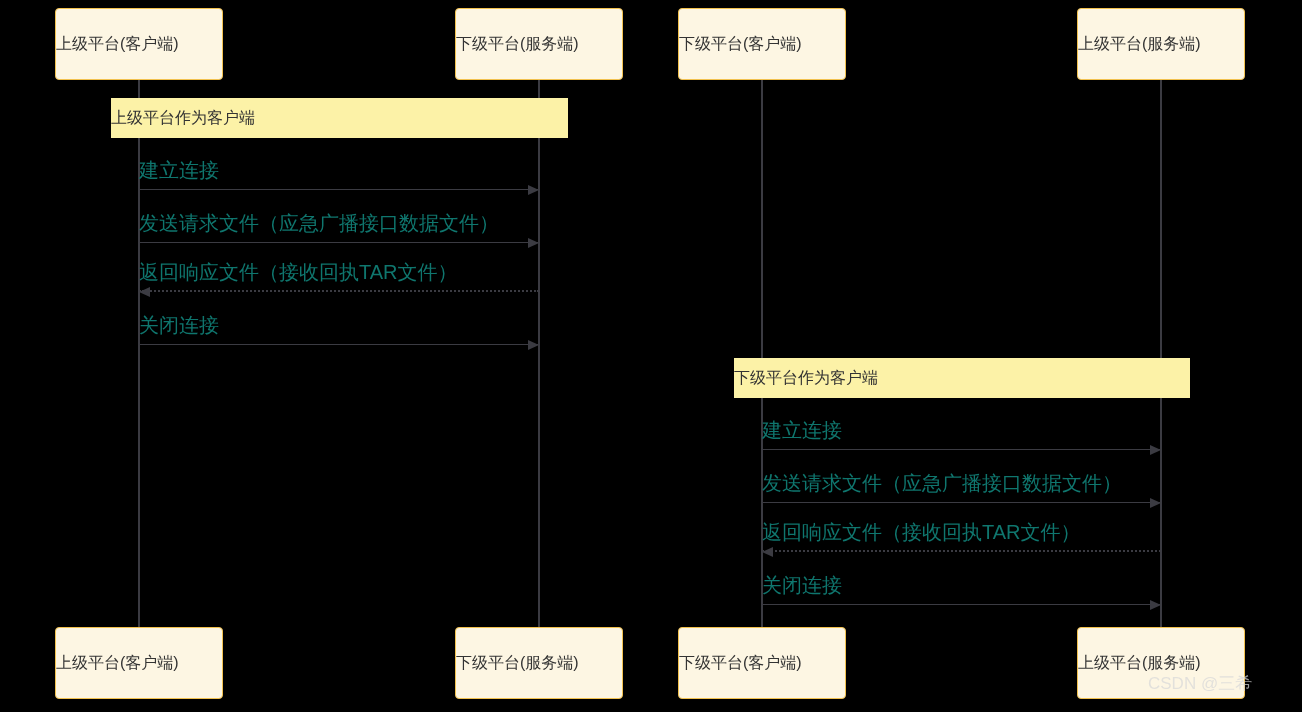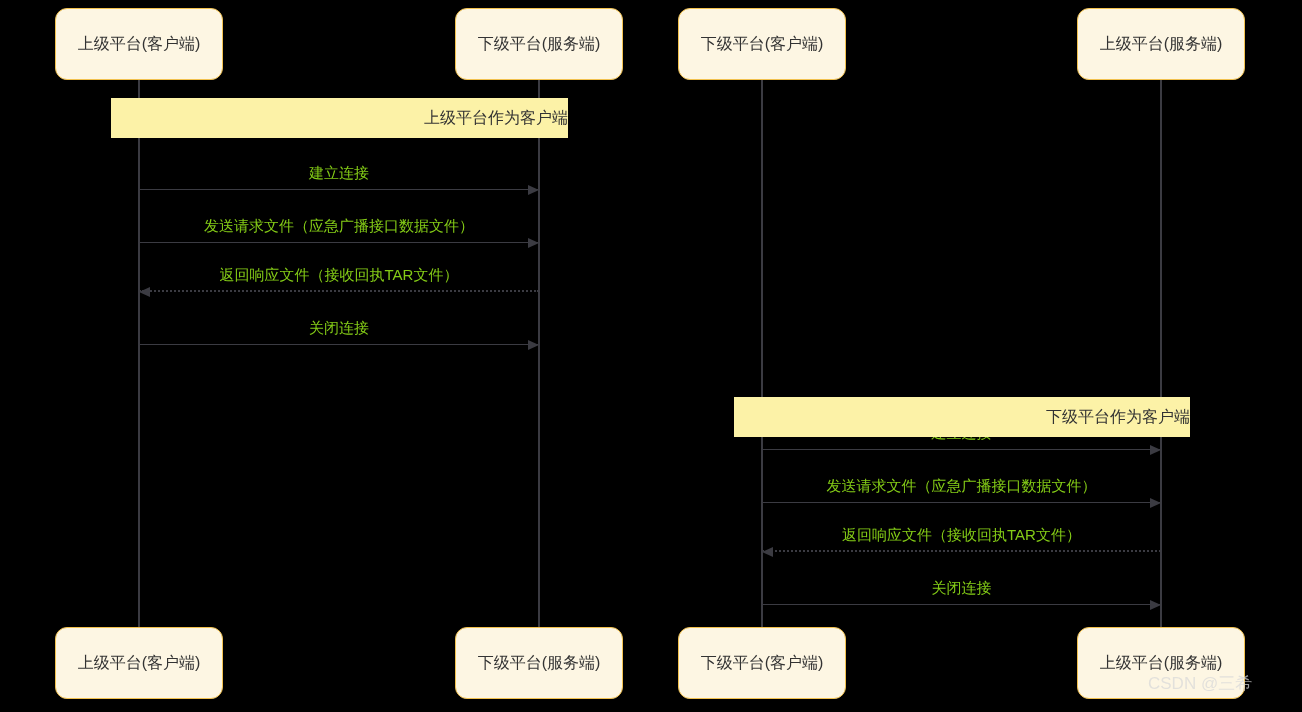--- a/index.html
+++ b/index.html
@@ -20,63 +20,62 @@
     top: 0;
     width: 1302px;
     height: 712px;
   }
   
   .participant {
     position: absolute;
     box-sizing: border-box;
     background: #FDF6E3;
     border: 1.5px solid #F2C14E;
-    border-radius: 12px;
+    border-radius: 4px;
     display: flex;
     align-items: center;
-    justify-content: center;
+    justify-content: flex-start;
     color: #333333;
     font-size: 16px;
     line-height: 1.2;
     white-space: nowrap;
     z-index: 6;
   }
   
   .lifeline {
     position: absolute;
     width: 2px;
     background: #3b3b42;
     z-index: 1;
   }
   
   .note-banner {
     position: absolute;
     box-sizing: border-box;
     background: #FCF2A7;
     display: flex;
     align-items: center;
-    justify-content: flex-end;
+    justify-content: flex-start;
     color: #333333;
     font-size: 16px;
     white-space: nowrap;
     z-index: 4;
   }
   
   .message {
     position: absolute;
     z-index: 3;
   }
   .message .msg-label {
     position: absolute;
     left: 0;
     width: 100%;
     bottom: 9px;
-    text-align: center;
-    color: #84cc16;
-    font-size: 15px;
+    color: #0f766e;
+    font-size: 20px;
     white-space: nowrap;
     line-height: 1.1;
   }
   .message .msg-line {
     position: absolute;
     left: 0;
     bottom: 0;
     height: 0;
     width: 100%;
     border-top: 1.5px solid #3b3b42;
@@ -149,21 +148,21 @@
       <span>上级平台(客户端)</span>
     </div>
     <div class="participant" style="left: 455px; top: 8px; width: 168px; height: 72px;">
       <span>下级平台(服务端)</span>
     </div>
     <div class="participant" style="left: 455px; top: 627px; width: 168px; height: 72px;">
       <span>下级平台(服务端)</span>
     </div>
     <div class="lifeline" style="left: 761px; top: 80px; height: 547px;"></div>
     <div class="lifeline" style="left: 1160px; top: 80px; height: 547px;"></div>
-    <div class="note-banner" style="left: 734px; top: 358px; width: 456px; height: 40px; margin-top: 39px;">
+    <div class="note-banner" style="left: 734px; top: 358px; width: 456px; height: 40px;">
       <span>下级平台作为客户端</span>
     </div>
     <div class="message to-right" style="left: 762px; width: 399px; top: 414px; height: 36px;">
       <div class="msg-label">建立连接</div>
       <div class="msg-line"></div>
       <div class="msg-head"></div>
     </div>
     <div class="message to-right" style="left: 762px; width: 399px; top: 467px; height: 36px;">
       <div class="msg-label">发送请求文件（应急广播接口数据文件）</div>
       <div class="msg-line"></div>

